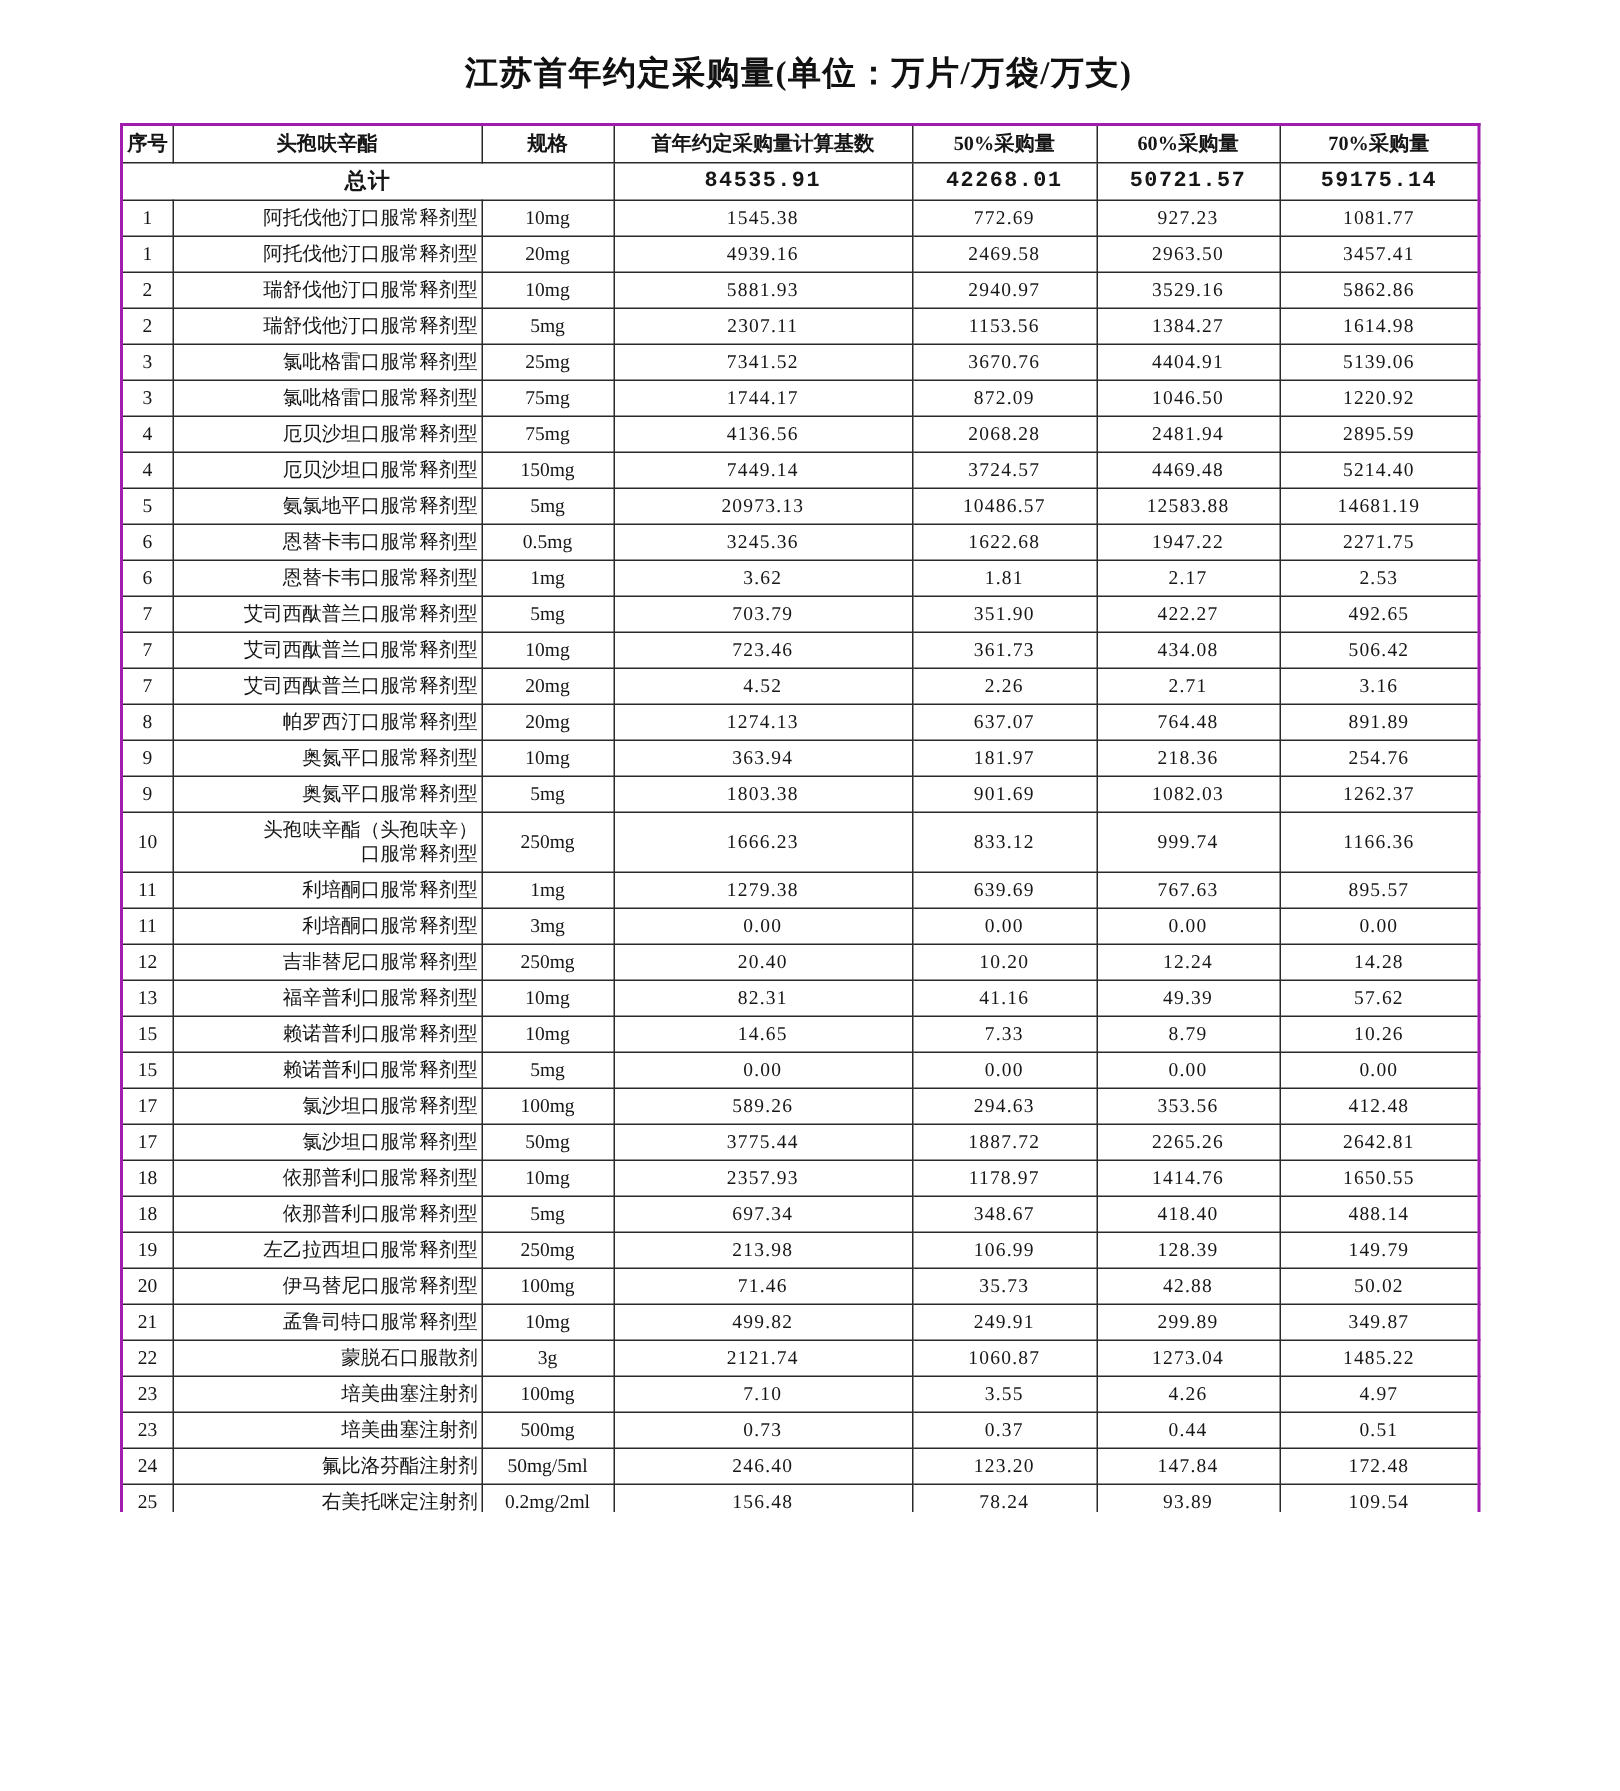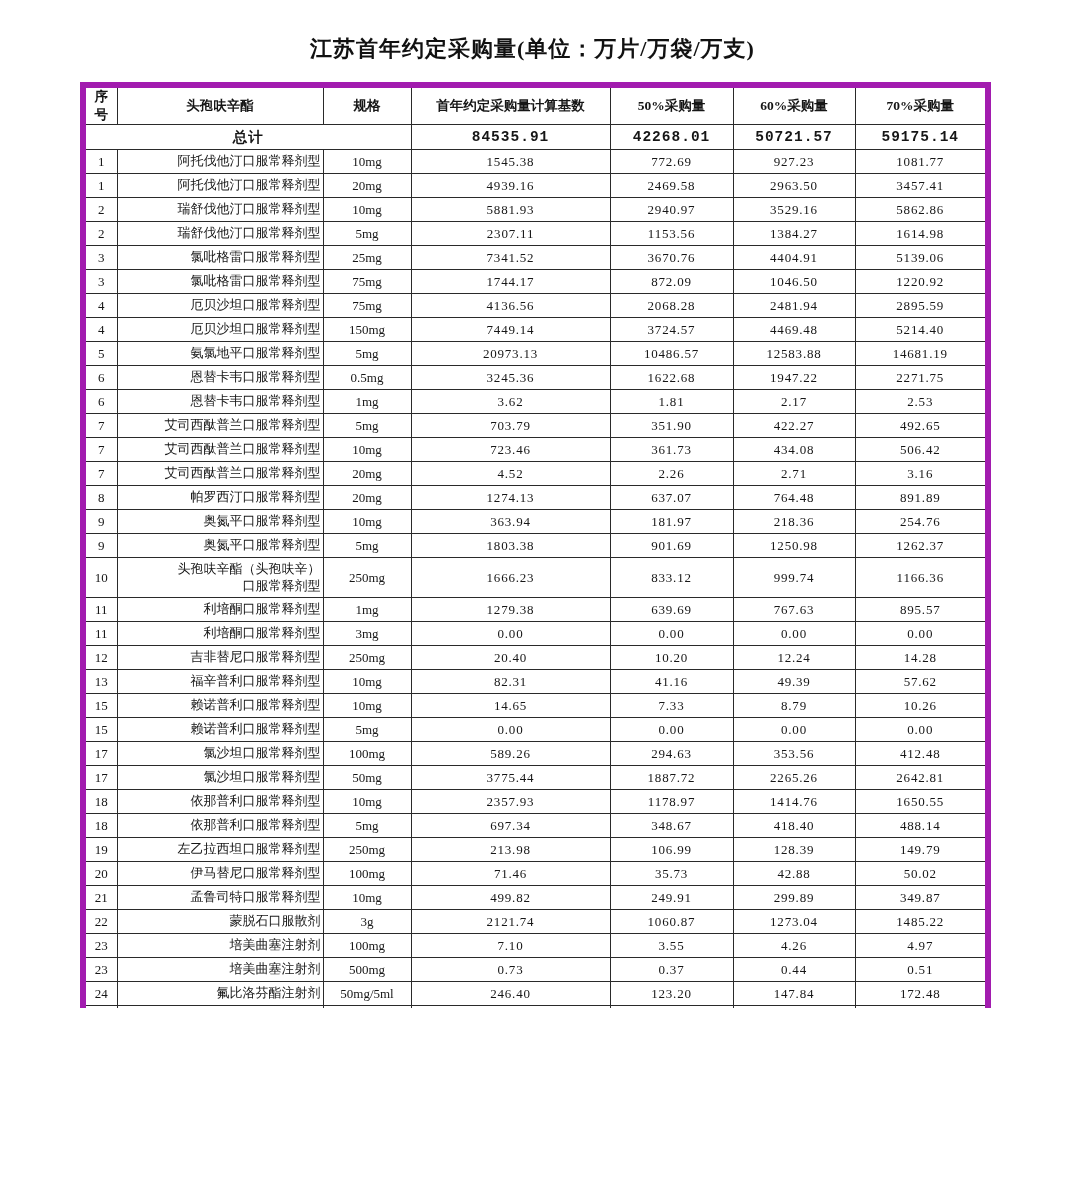--- a/index.html
+++ b/index.html
@@ -7,21 +7,21 @@
     width:1080px; height:1008px; background:#ffffff; box-sizing:border-box;
     padding-top:34px; font-family:"Liberation Serif","DejaVu Serif",serif; color:#141414;
     overflow:hidden;
   }
   .title {
     width:905px; margin:0 0 18px 80px; text-align:center;
     font-size:22px; font-weight:700; letter-spacing:1px; color:#111;
   }
   table.tbl {
     margin-left:80px; width:905px; table-layout:fixed;
-    border-collapse:collapse; border:6px solid #a21caf;
+    border-collapse:collapse; border:2px solid #a21caf;
   }
   .tbl th, .tbl td {
     border:1px solid #2a2a2a; text-align:center; vertical-align:middle;
     padding:0 2px; height:24px; font-size:13px; color:#161616;
     overflow:hidden; box-sizing:border-box;
   }
   .tbl thead th { font-weight:700; font-size:13.5px; height:25px; }
   .total-row td { font-weight:700; font-size:14.5px; height:25px; letter-spacing:1px; }
   tr.tall td { height:40px; }
   td.name-cell { white-space:pre-line; line-height:1.25;text-align:right; }
@@ -206,21 +206,21 @@
       <td>181.97</td>
       <td>218.36</td>
       <td>254.76</td>
     </tr>
         <tr>
       <td>9</td>
       <td class="name-cell">奥氮平口服常释剂型</td>
       <td>5mg</td>
       <td>1803.38</td>
       <td>901.69</td>
-      <td>1250.98</td>
+      <td>1082.03</td>
       <td>1262.37</td>
     </tr>
         <tr class="tall">
       <td>10</td>
       <td class="name-cell">头孢呋辛酯（头孢呋辛）
 口服常释剂型</td>
       <td>250mg</td>
       <td>1666.23</td>
       <td>833.12</td>
       <td>999.74</td>

